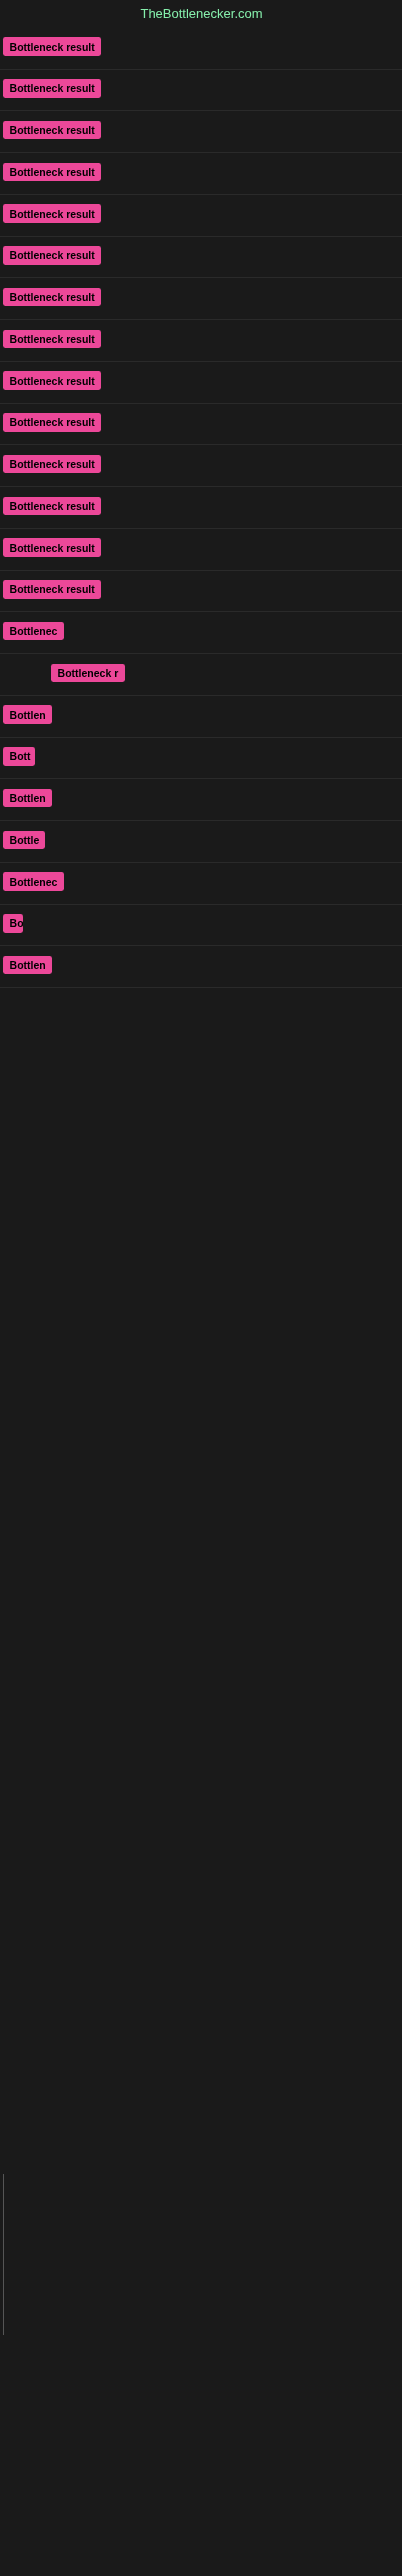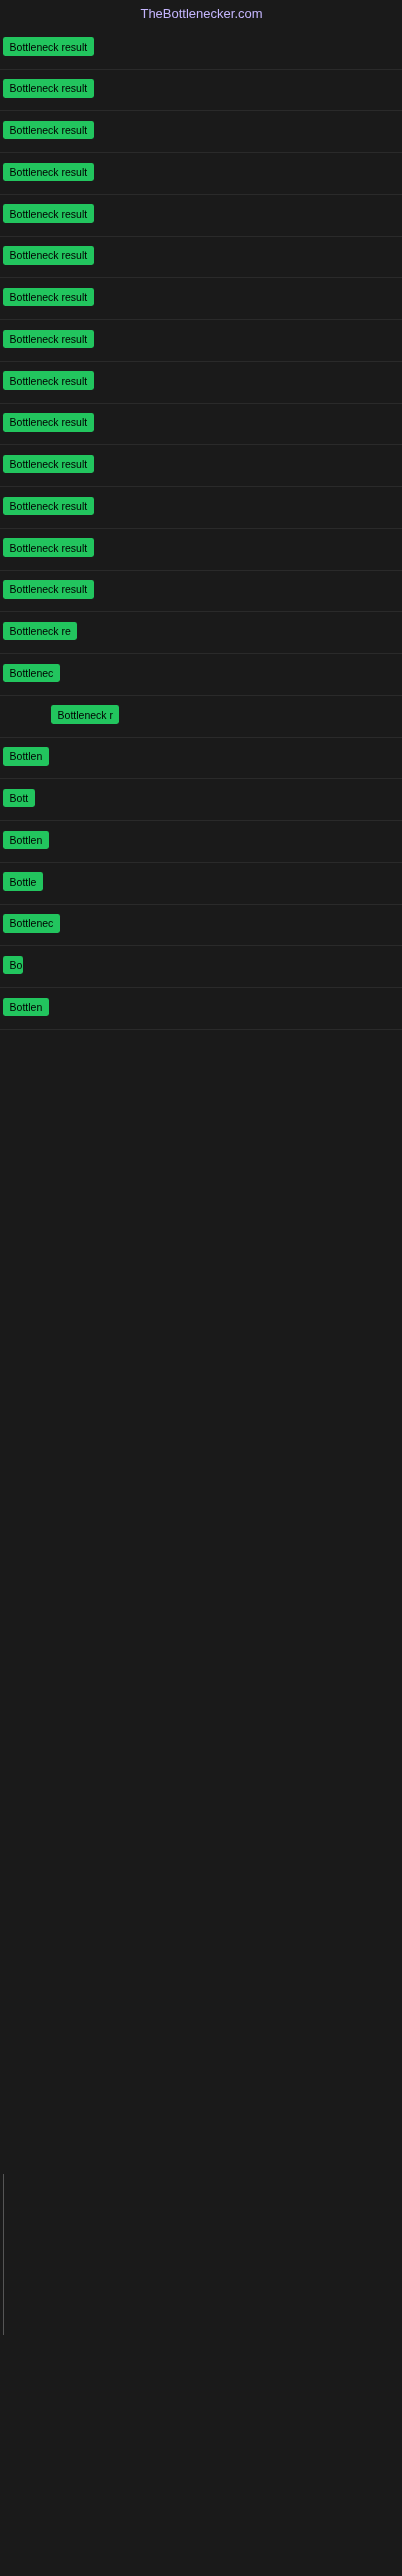--- a/index.html
+++ b/index.html
@@ -11,32 +11,32 @@
     body {
       width: 403px;
       min-height: 2576px;
       background-color: #1a1a1a;
       font-family: Arial, sans-serif;
       position: relative;
     }
 
     .site-title {
       text-align: center;
-      color: #c4b5fd;
+      color: #86efac;
       font-size: 13px;
       padding: 6.4px 0;
       font-weight: normal;
     }
 
     .bottleneck-badge {
       display: inline-block;
-      background-color: #22c55e;
+      background-color: #ec4899;
       color: #000000;
       font-size: 10.5px;
-      font-weight: normal;
+      font-weight: bold;
       padding: 3.2px 6.4px;
       border-radius: 2.4px;
       white-space: nowrap;
       overflow: hidden;
     }
 
     .result-row {
       padding: 9.7px 3.2px;
       border-bottom: 0.8px solid #2a2a2a;
     }
@@ -63,21 +63,20 @@
     <div class="result-row"><span class="bottleneck-badge">Bottleneck result</span></div>
     <div class="result-row"><span class="bottleneck-badge">Bottleneck result</span></div>
     <div class="result-row"><span class="bottleneck-badge">Bottleneck result</span></div>
     <div class="result-row"><span class="bottleneck-badge">Bottleneck result</span></div>
     <div class="result-row"><span class="bottleneck-badge">Bottleneck result</span></div>
     <div class="result-row"><span class="bottleneck-badge">Bottleneck result</span></div>
     <div class="result-row"><span class="bottleneck-badge">Bottleneck result</span></div>
     <div class="result-row"><span class="bottleneck-badge">Bottleneck result</span></div>
     <div class="result-row"><span class="bottleneck-badge">Bottleneck result</span></div>
     <div class="result-row"><span class="bottleneck-badge">Bottleneck result</span></div>
-    <div class="result-row"><span class="bottleneck-badge" style="max-width: 89px; overflow: hidden;">Bottleneck re</span></div>
     <div class="result-row"><span class="bottleneck-badge" style="max-width: 64px; overflow: hidden;">Bottlenec</span></div>
     <div class="result-row"><span class="bottleneck-badge" style="max-width: 76px; overflow: hidden; margin-left: 48px;">Bottleneck r</span></div>
     <div class="result-row"><span class="bottleneck-badge" style="max-width: 52px; overflow: hidden;">Bottlen</span></div>
     <div class="result-row"><span class="bottleneck-badge" style="max-width: 32px; overflow: hidden; text-align: right;">Bott</span></div>
     <div class="result-row"><span class="bottleneck-badge" style="max-width: 52px; overflow: hidden;">Bottlen</span></div>
     <div class="result-row"><span class="bottleneck-badge" style="max-width: 42px; overflow: hidden; text-align: right;">Bottle</span></div>
     <div class="result-row"><span class="bottleneck-badge" style="max-width: 64px; overflow: hidden;">Bottlenec</span></div>
     <div class="result-row"><span class="bottleneck-badge" style="max-width: 20px; overflow: hidden;">Bo</span></div>
     <div class="result-row"><span class="bottleneck-badge" style="max-width: 50px; overflow: hidden;">Bottlen</span></div>
   </div>

